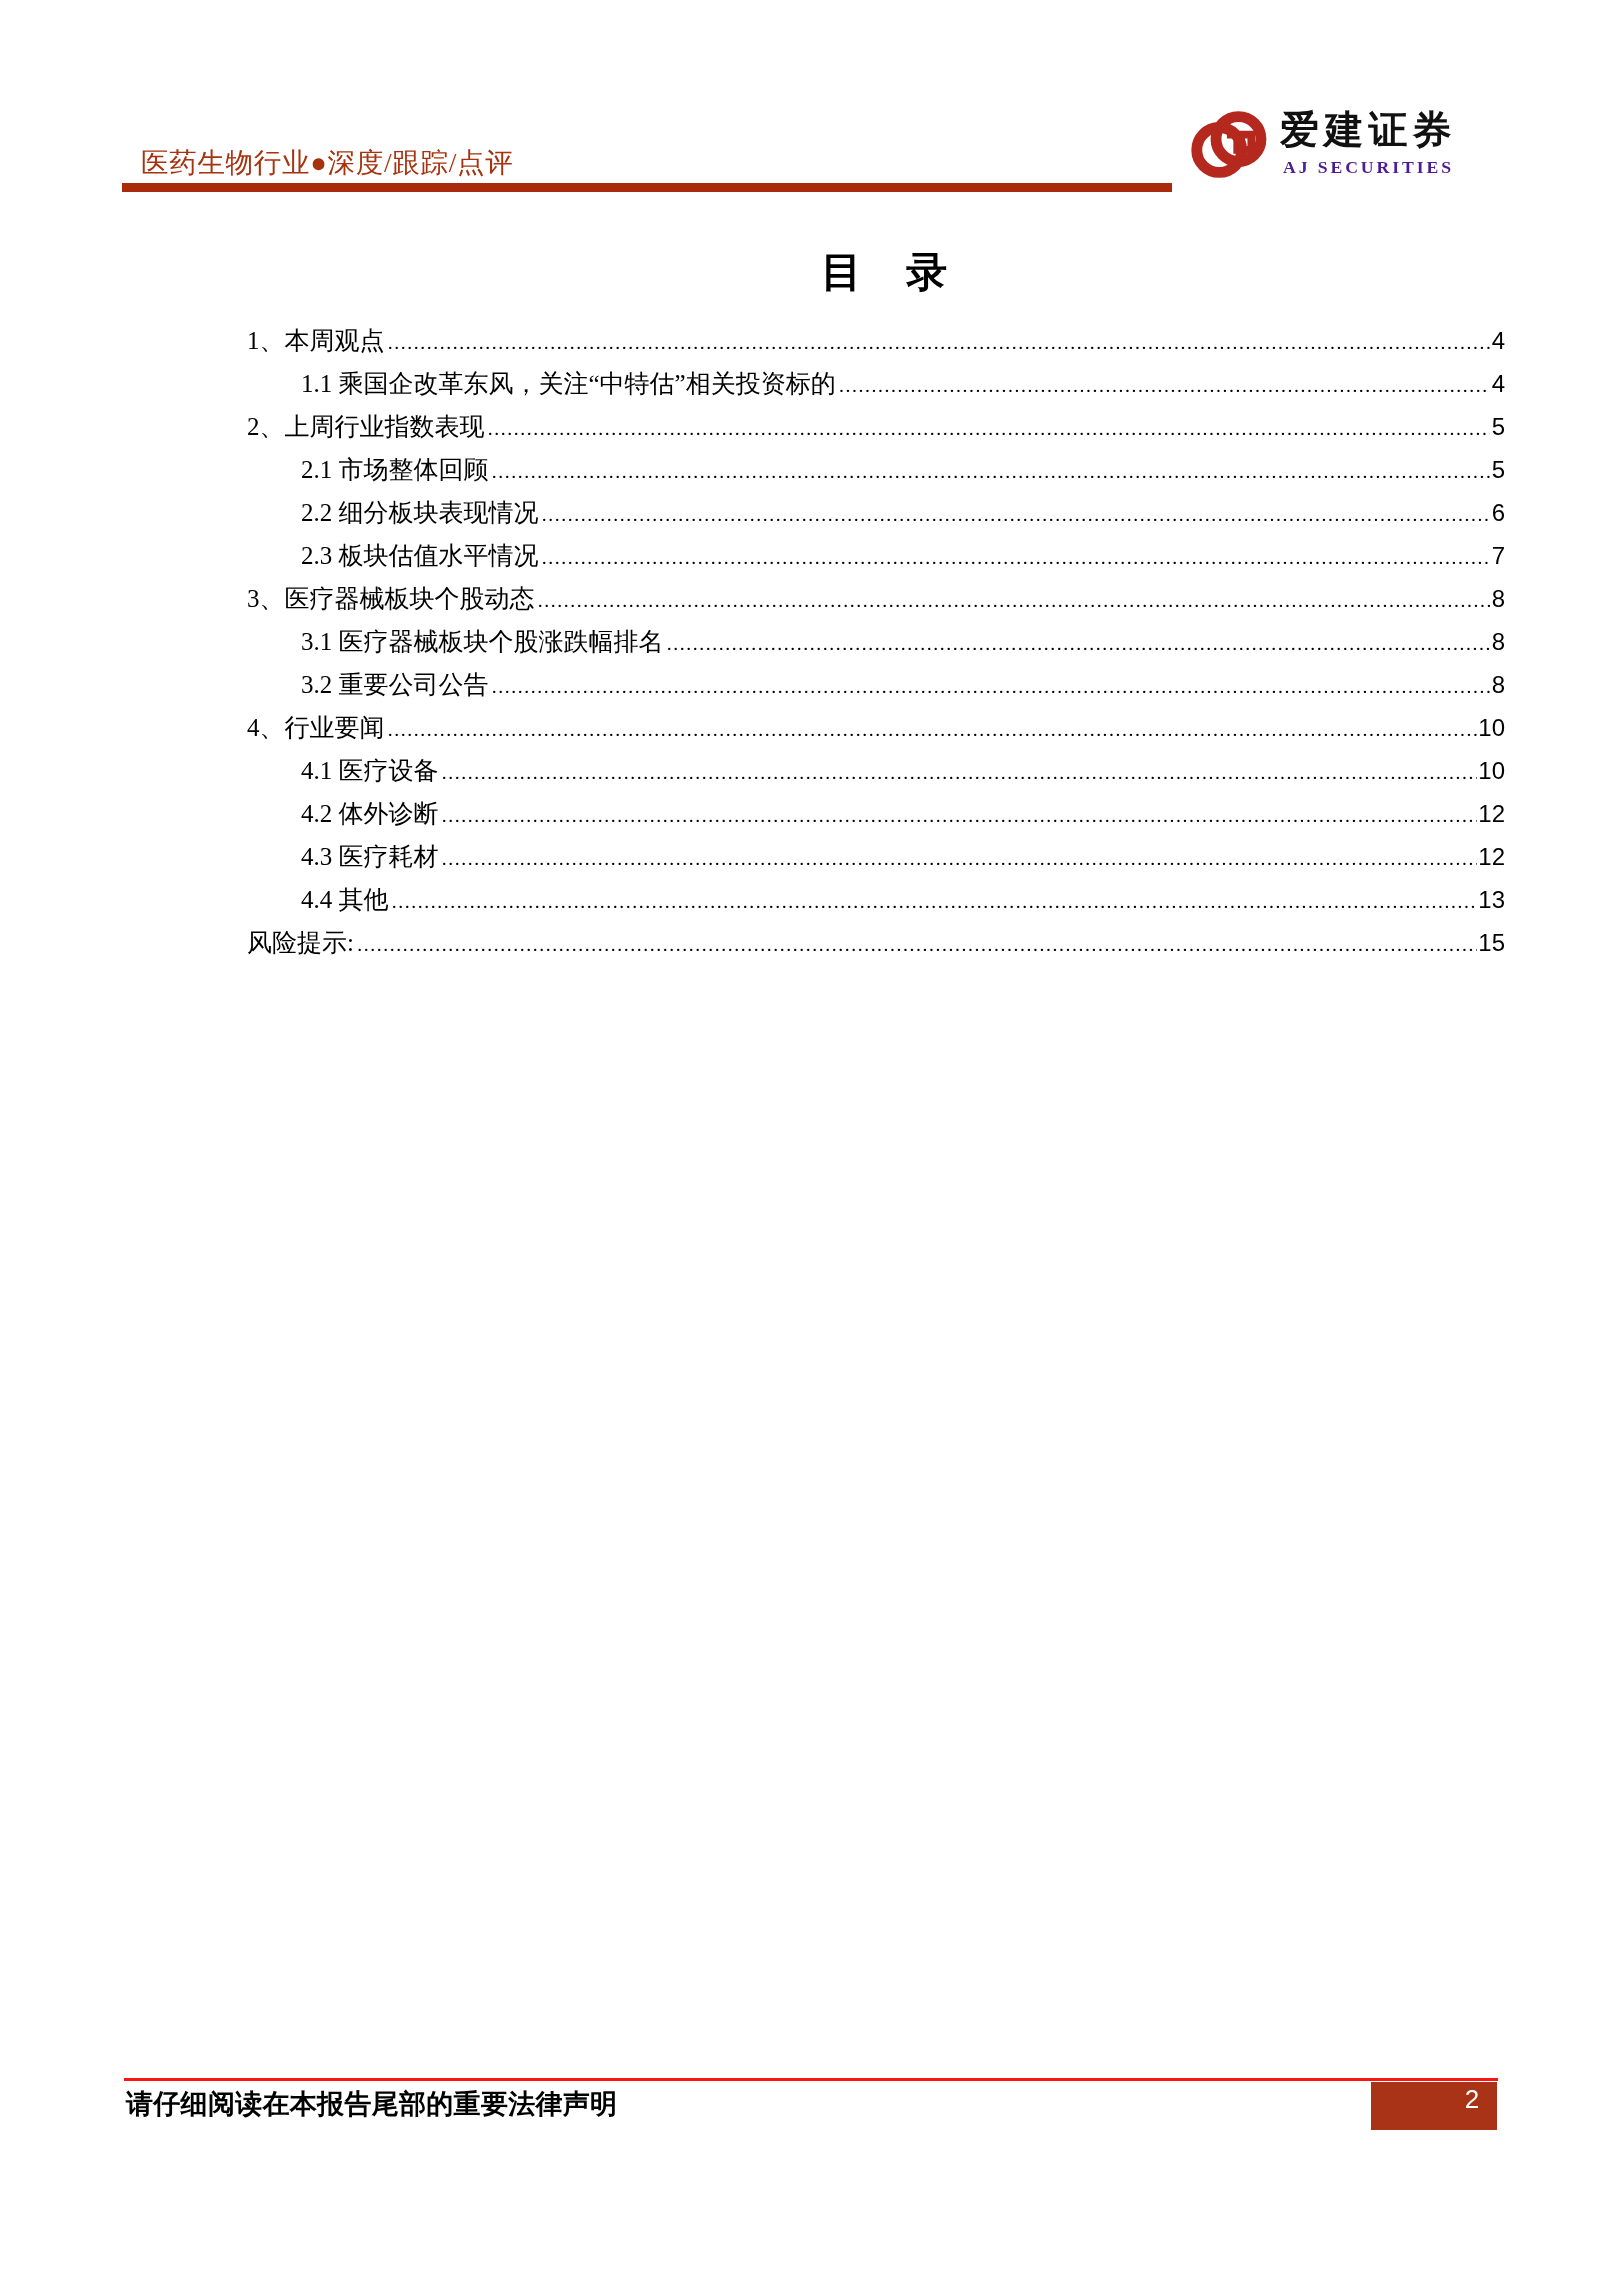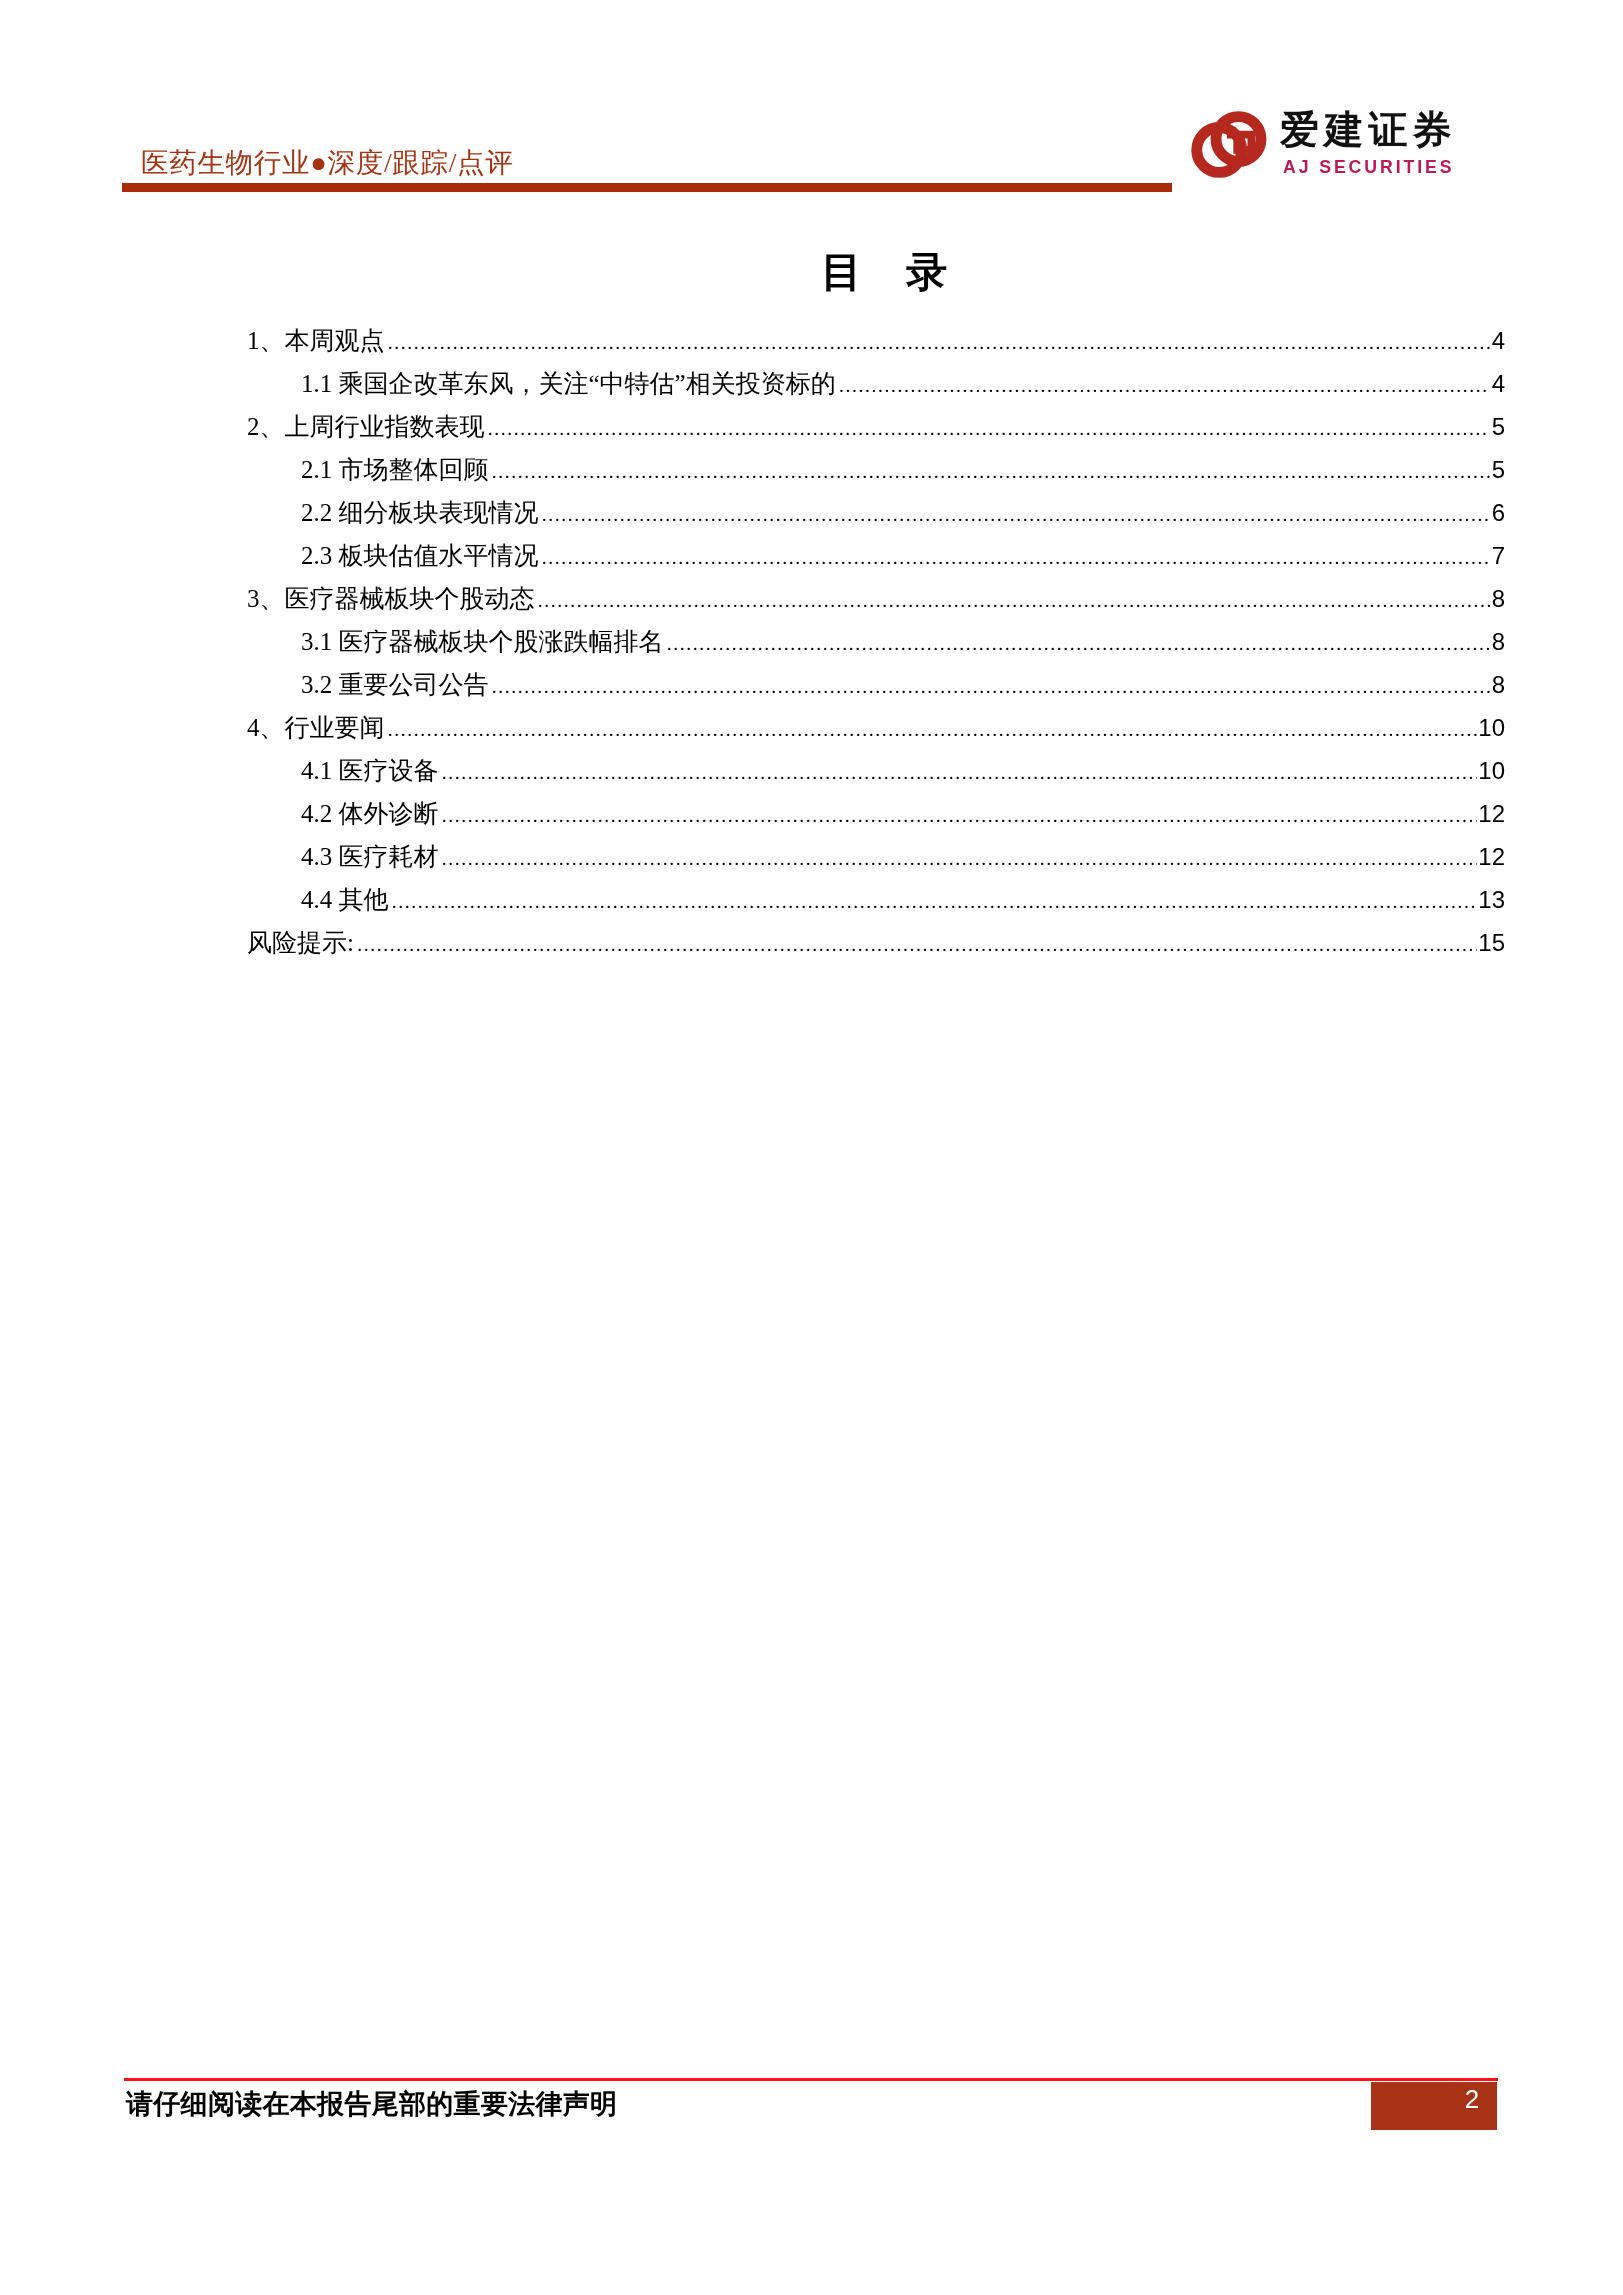--- a/index.html
+++ b/index.html
@@ -22,23 +22,23 @@
     width:1050px;height:8.5px;background:#A92B0C;
   }
   .logo-mark{position:absolute;left:1191px;top:107px;width:77px;height:75px;}
   .brand-name{
     position:absolute;left:1280px;top:103px;
     font-size:39px;font-weight:bold;color:#111;
     letter-spacing:5.2px;white-space:nowrap;
   }
   .brand-sub{
     position:absolute;left:1283px;top:157px;
-    font-size:17.7px;font-weight:bold;color:#be185d;
+    font-size:17.7px;font-weight:bold;color:#4c1d95;
     letter-spacing:2.9px;white-space:nowrap;
-    font-family:Liberation Sans, sans-serif;
+    font-family:Liberation Serif, serif;
   }
 
   
   .toc-title{
     position:absolute;left:247px;top:237px;width:1258px;margin:8px;
     text-align:center;font-size:41px;font-weight:bold;color:#000;
     letter-spacing:17px;text-indent:17px;white-space:nowrap;
   }
   .toc{position:absolute;left:247px;top:319px;width:1258px;}
   .toc-row{

